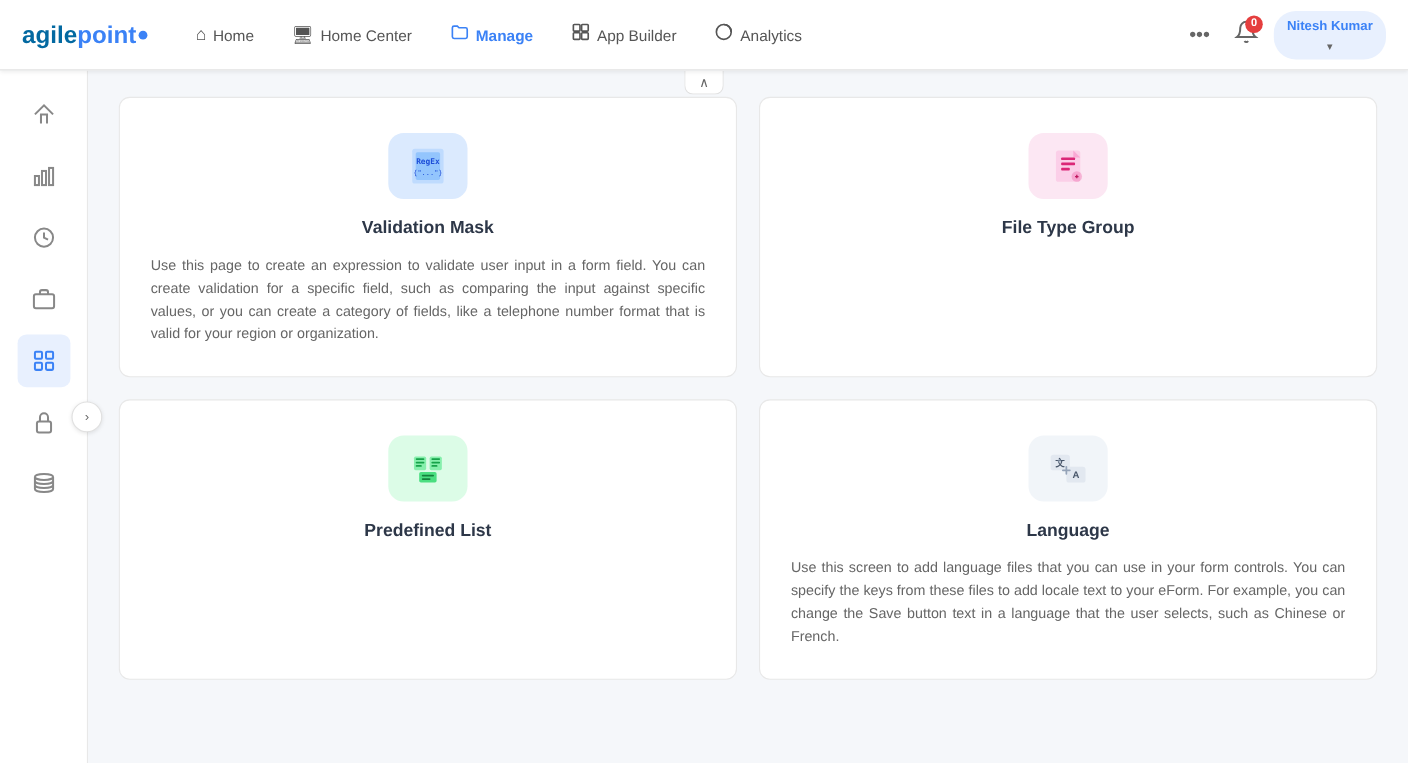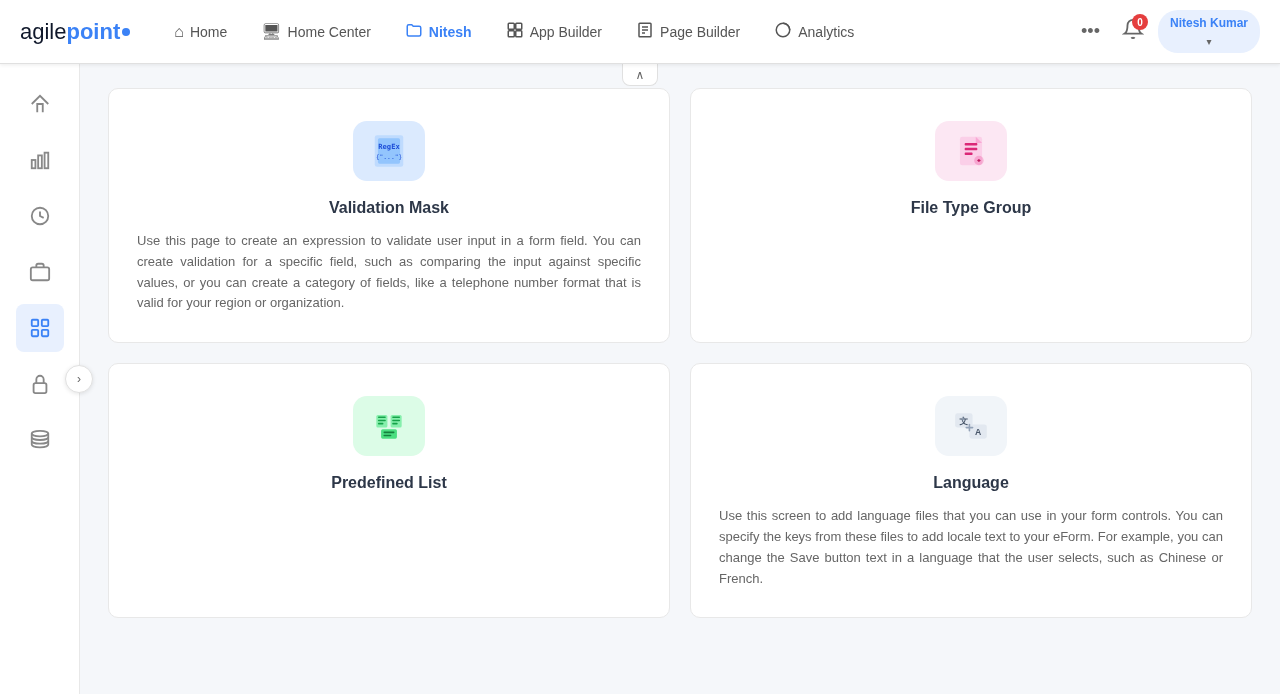--- a/index.html
+++ b/index.html
@@ -244,63 +244,52 @@
 
     
     .icon-svg { width: 38px; height: 38px; }
   </style>
 </head>
 <body>
 
 <nav class="top-nav">
   <div class="logo">
     <span>
-      <span style="color:#0f172a;font-weight:400;">agile</span><span style="color:#3b82f6;font-weight:800;">point</span>
+      <span style="color:#0369a1;font-weight:700;">agile</span><span style="color:#3b82f6;font-weight:800;">point</span>
     </span>
 
     <span style="display:inline-block;width:8px;height:8px;background:#3b82f6;border-radius:50%;margin-left:2px;vertical-align:super;"></span>
   </div>
   <div class="nav-items">
     <a class="nav-item">
       <span class="nav-icon">⌂</span>
       <span>Home</span>
     </a>
     <a class="nav-item">
       <span class="nav-icon">🖥</span>
       <span>Home Center</span>
     </a>
     <a class="nav-item active">
       <span class="nav-icon">
         <svg width="18" height="18" viewBox="0 0 24 24" fill="none" stroke="#3b82f6" stroke-width="2">
           <path d="M3 7c0-1.1.9-2 2-2h4l2 2h8a2 2 0 012 2v9a2 2 0 01-2 2H5a2 2 0 01-2-2V7z"></path>
         </svg>
       </span>
-      <span style="color:#3b82f6;font-weight:600;">Nitesh</span>
+      <span style="color:#3b82f6;font-weight:600;">Manage</span>
     </a>
     <a class="nav-item">
       <span class="nav-icon">
         <svg width="18" height="18" viewBox="0 0 24 24" fill="none" stroke="#555" stroke-width="2">
           <rect x="3" y="3" width="8" height="8" rx="1"></rect>
           <rect x="13" y="3" width="8" height="8" rx="1"></rect>
           <rect x="3" y="13" width="8" height="8" rx="1"></rect>
           <rect x="13" y="13" width="8" height="8" rx="1"></rect>
         </svg>
       </span>
       <span>App Builder</span>
-    </a>
-    <a class="nav-item">
-      <span class="nav-icon">
-        <svg width="18" height="18" viewBox="0 0 24 24" fill="none" stroke="#555" stroke-width="2">
-          <rect x="4" y="3" width="16" height="18" rx="1"></rect>
-          <line x1="8" y1="8" x2="16" y2="8"></line>
-          <line x1="8" y1="12" x2="16" y2="12"></line>
-          <line x1="8" y1="16" x2="12" y2="16"></line>
-        </svg>
-      </span>
-      <span>Page Builder</span>
     </a>
     <a class="nav-item">
       <span class="nav-icon">
         <svg width="18" height="18" viewBox="0 0 24 24" fill="none" stroke="#555" stroke-width="2">
           <circle cx="12" cy="12" r="9"></circle>
           <path d="M12 3 A9 9 0 0 1 21 12"></path>
         </svg>
       </span>
       <span>Analytics</span>
     </a>

